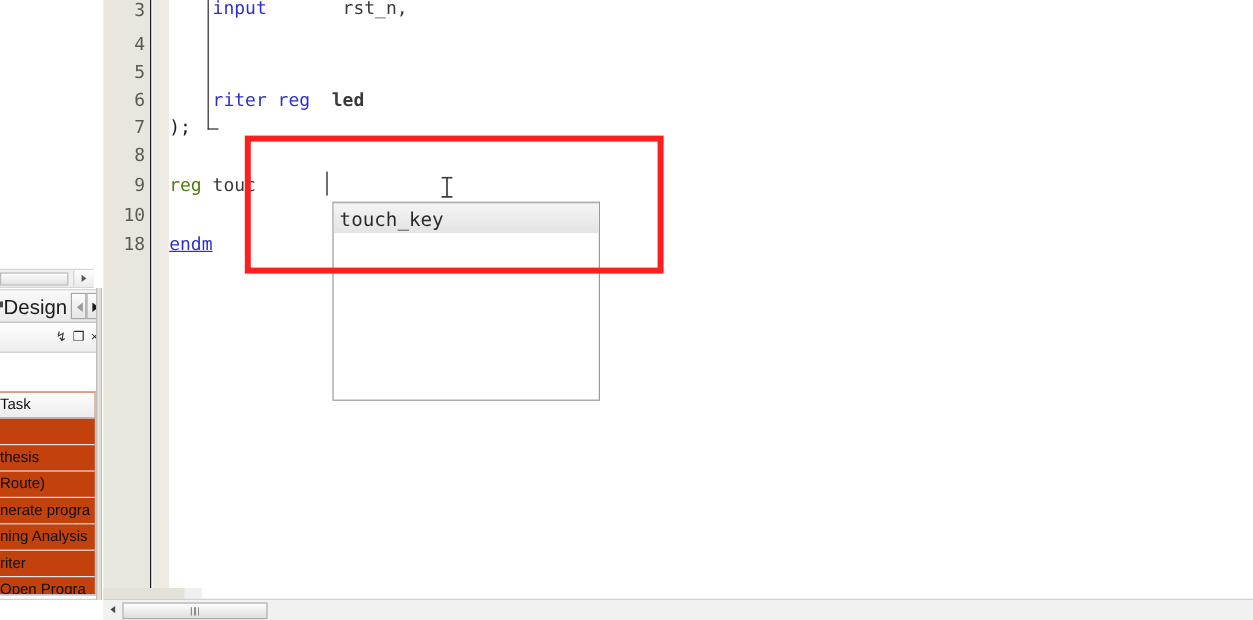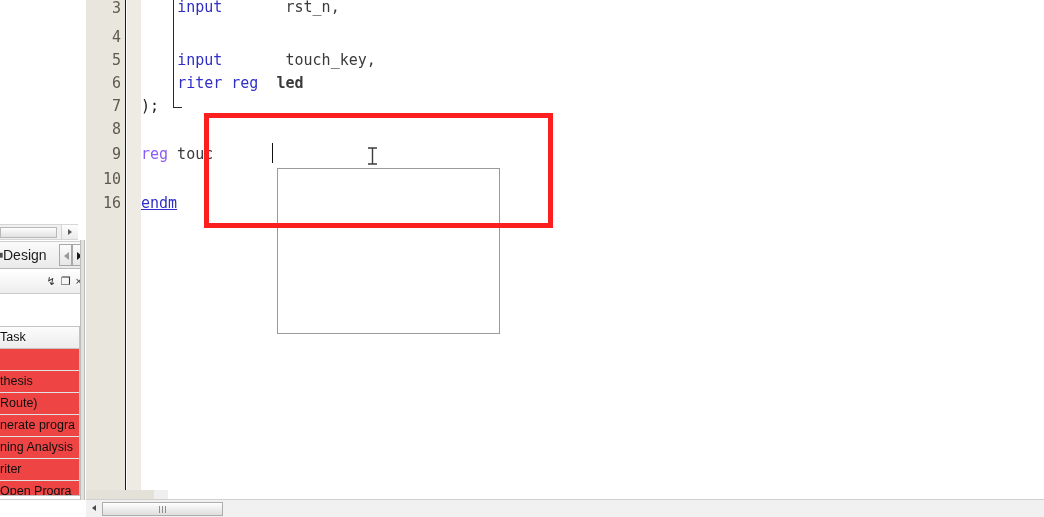--- a/index.html
+++ b/index.html
@@ -77,21 +77,21 @@
     left: 0; top: 241px;
     width: 85px; height: 28px;
     background: linear-gradient(#fafafa, #eaeaea);
     border-top: 1px solid #cfcfcf;
     border-bottom: 1px solid #b8b8b8;
     box-sizing: border-box;
   }
   .lp-tabstrip .tab-label {
     position: absolute;
     left: 3px; top: 5px;
-    font-size: 14px;
+    font-size: 17px;
     color: #1c1c1c;
   }
   .lp-tabstrip .tab-icon {
     position: absolute;
     left: -3px; top: 7px;
     color: #4a4a4a;
     font-size: 10px;
   }
   .lp-tabstrip .navbtns {
     position: absolute;
@@ -165,21 +165,21 @@
     box-sizing: border-box;
     white-space: nowrap;
   }
 
   
   .lp-table {
     position: absolute;
     left: 0; top: 326px;
     width: 80px;
     height: 170px;
-    background: #ef4444;
+    background: #c2410c;
     border: 1px solid #c2c2c2;
     border-left: none;
     box-sizing: border-box;
     overflow: hidden;
   }
   .lp-table .col-header {
     height: 21px;
     line-height: 21px;
     background: linear-gradient(#fcfcfc, #ececec);
     border-bottom: 1px solid #c2c2c2;
@@ -462,48 +462,48 @@
 
   <div id="gutter">
     <div class="lnum" style="top:-3px">3</div>
     <div class="lnum" style="top:26px">4</div>
     <div class="lnum" style="top:49px">5</div>
     <div class="lnum" style="top:72px">6</div>
     <div class="lnum" style="top:95px">7</div>
     <div class="lnum" style="top:118px">8</div>
     <div class="lnum" style="top:143px">9</div>
     <div class="lnum" style="top:168px">10</div>
-    <div class="lnum" style="top:192px">16</div>
+    <div class="lnum" style="top:192px">18</div>
   </div>
 
   <div id="foldstrip"></div>
 
   <div id="code">
     <div id="bracket-guide"></div>
 
     <div class="cline" style="top:-4px"><span class="punct">    </span><span class="kw" style="color: rgb(47, 47, 200);">input</span><span class="id" style="color: rgb(58, 58, 58);">       rst_n,</span></div>
     <div class="cline" style="top:26px"></div>
-    <div class="cline" style="top:49px"><span class="punct">    </span><span class="kw" style="color: rgb(47, 47, 200);">input</span><span class="id" style="color: rgb(58, 58, 58);">       touch_key,</span></div>
     <div class="cline" style="top:72px"><span class="punct">    </span><span class="kw" style="color: rgb(47, 47, 200);">riter reg</span><span class="id" style="color: rgb(58, 58, 58); font-weight: bold;">  led</span></div>
     <div class="cline" style="top:95px"><span class="punct">);</span></div>
     <div class="cline" style="top:118px"></div>
-    <div class="cline" style="top:143px"><span class="kw" style="color: #8b5cf6; margin-top: 25px;">reg</span><span class="id" style="color: rgb(58, 58, 58); margin-top: 13px;"> touc</span></div>
+    <div class="cline" style="top:143px"><span class="kw" style="color: #4d7c0f; margin-top: 25px;">reg</span><span class="id" style="color: rgb(58, 58, 58); margin-top: 13px;"> touc</span></div>
     <div class="cline" style="top:168px"></div>
     <div class="cline" style="top:192px"><span class="kw" style="color: rgb(47, 47, 200); text-decoration: underline;">endm</span></div>
   </div>
 
   <div id="caret"></div>
 
   <div id="mouse-ibeam">
     <svg width="11" height="18" viewBox="0 0 11 18">
       <path d="M1 1 h9 M5.5 1 v16 M1 17 h9" stroke="#3c3c3c" stroke-width="1.4" fill="none"></path>
     </svg>
   </div>
 
   <div id="autocomplete">
+    <div class="ac-item selected">touch_key</div>
   </div>
 
   <div id="annotation-box" style="border-color: rgb(251, 31, 31);"></div>
 </div>
 
 <div class="beige-remnant"></div>
 <div class="beige-remnant2"></div>
 
 <div id="editor-hscroll">
   <div class="arrow-l"></div>

